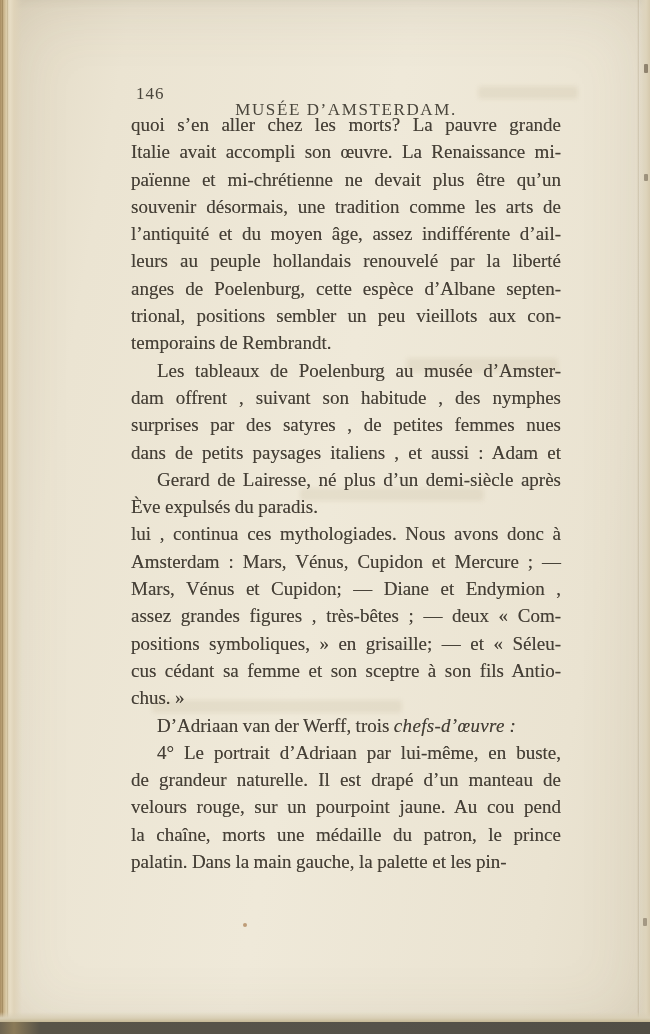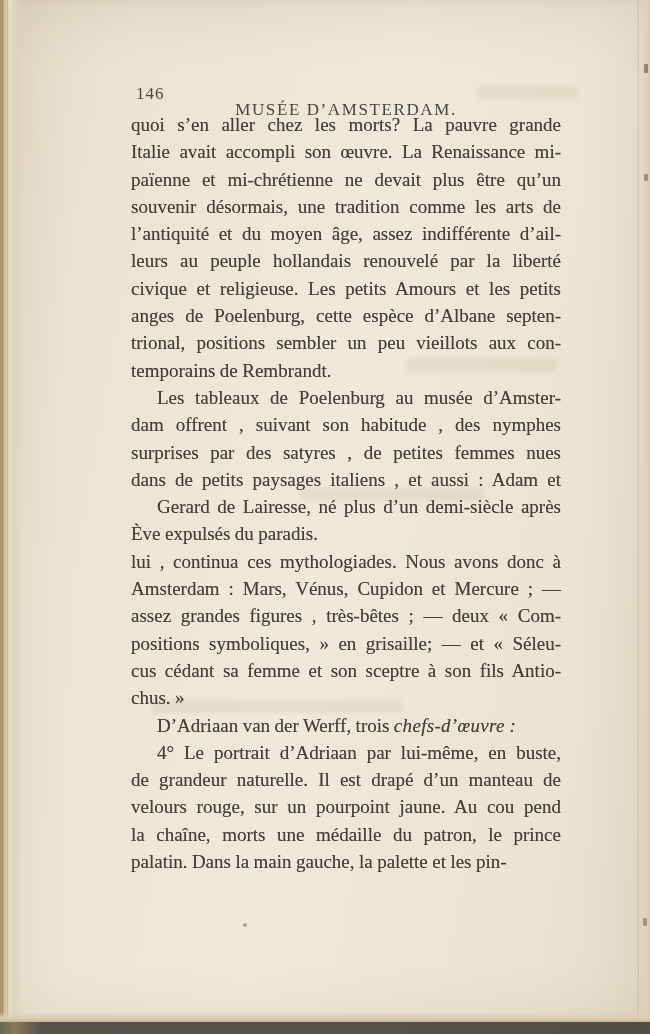--- a/index.html
+++ b/index.html
@@ -82,32 +82,32 @@
     <span class="running-title">MUSÉE D’AMSTERDAM.</span>
   </div>
 
   <div class="body-text">
       <div class="line jl"><span>quoi s’en aller chez les morts? La pauvre grande</span></div>
       <div class="line jl"><span>Italie avait accompli son œuvre. La Renaissance mi-</span></div>
       <div class="line jl"><span>païenne et mi-chrétienne ne devait plus être qu’un</span></div>
       <div class="line jl"><span>souvenir désormais, une tradition comme les arts de</span></div>
       <div class="line jl"><span>l’antiquité et du moyen âge, assez indifférente d’ail-</span></div>
       <div class="line jl"><span>leurs au peuple hollandais renouvelé par la liberté</span></div>
-      <div class="line jl"><span>civique et religieuse. Les petits Amours et les petits</span></div>
       <div class="line jl"><span>anges de Poelenburg, cette espèce d’Albane septen-</span></div>
       <div class="line jl"><span>trional, positions sembler un peu vieillots aux con-</span></div>
       <div class="line"><span>temporains de Rembrandt.</span></div>
       <div class="line jl indent"><span>Les tableaux de Poelenburg au musée d’Amster-</span></div>
       <div class="line jl"><span>dam offrent , suivant son habitude , des nymphes</span></div>
       <div class="line jl"><span>surprises par des satyres , de petites femmes nues</span></div>
       <div class="line jl"><span>dans de petits paysages italiens , et aussi : Adam et</span></div>
       <div class="line jl indent"><span>Gerard de Lairesse, né plus d’un demi-siècle après</span></div>
       <div class="line"><span>Ève expulsés du paradis.</span></div>
       <div class="line jl"><span>lui , continua ces mythologiades. Nous avons donc à</span></div>
       <div class="line jl"><span>Amsterdam : Mars, Vénus, Cupidon et Mercure ; —</span></div>
+      <div class="line jl"><span>Mars, Vénus et Cupidon; — Diane et Endymion ,</span></div>
       <div class="line jl"><span>assez grandes figures , très-bêtes ; — deux « Com-</span></div>
       <div class="line jl"><span>positions symboliques, » en grisaille; — et « Séleu-</span></div>
       <div class="line jl"><span>cus cédant sa femme et son sceptre à son fils Antio-</span></div>
       <div class="line"><span>chus. »</span></div>
       <div class="line indent"><span>D’Adriaan van der Werff, trois </span><em>chefs-d’œuvre :</em></div>
       <div class="line jl indent"><span>4° Le portrait d’Adriaan par lui-même, en buste,</span></div>
       <div class="line jl"><span>de grandeur naturelle. Il est drapé d’un manteau de</span></div>
       <div class="line jl"><span>velours rouge, sur un pourpoint jaune. Au cou pend</span></div>
       <div class="line jl"><span>la chaîne, morts une médaille du patron, le prince</span></div>
       <div class="line"><span>palatin. Dans la main gauche, la palette et les pin-</span></div>

